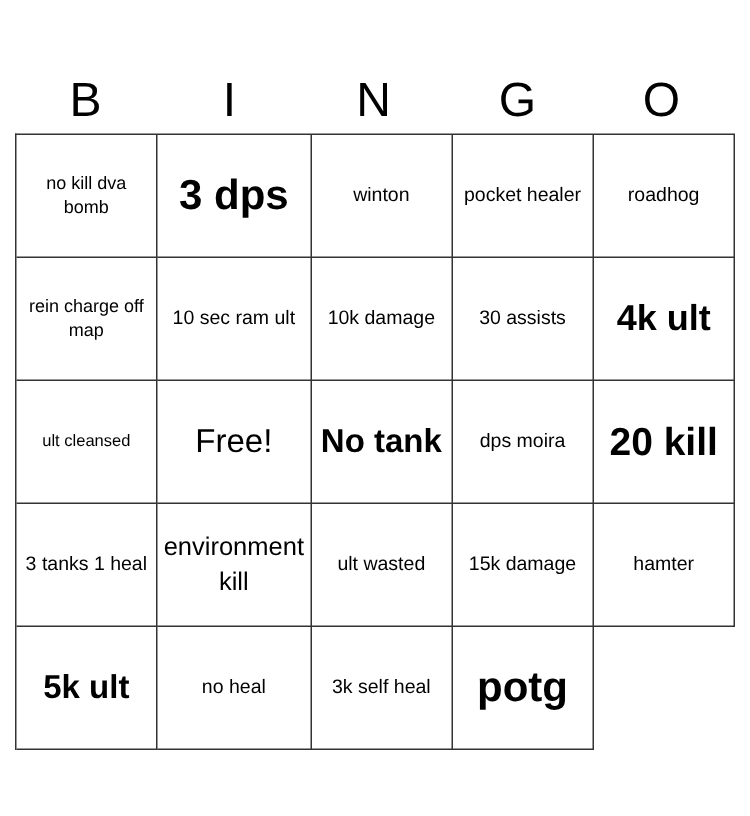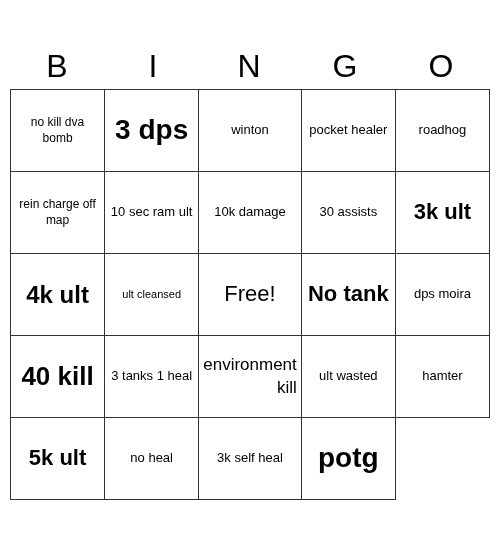--- a/index.html
+++ b/index.html
@@ -67,21 +67,20 @@
       font-weight: bold;
     }
 
     .bingo-cell.free {
       font-size: 22px;
       font-weight: normal;
     }
 
     .bingo-cell.small {
       font-size: 11px;
-      text-align: right;
     }
   </style>
 </head>
 <body>
 
 <div class="bingo-container">
   <div class="bingo-header">
   <div class="bingo-header-cell">B</div>
       <div class="bingo-header-cell">I</div>
       <div class="bingo-header-cell">N</div>
@@ -91,29 +90,29 @@
   <div class="bingo-grid">
   <div class="bingo-cell" style="font-size: 12px;">no kill dva bomb</div>
       <div class="bingo-cell large" style="font-size: 28px; font-weight: bold;">3 dps</div>
       <div class="bingo-cell">winton</div>
       <div class="bingo-cell">pocket healer</div>
       <div class="bingo-cell">roadhog</div>
       <div class="bingo-cell" style="font-size: 12px;">rein charge off map</div>
       <div class="bingo-cell">10 sec ram ult</div>
       <div class="bingo-cell">10k damage</div>
       <div class="bingo-cell">30 assists</div>
-      <div class="bingo-cell medium" style="font-size: 22px; font-weight: bold;">3k ult</div>
       <div class="bingo-cell large" style="font-size: 24px; font-weight: bold;">4k ult</div>
       <div class="bingo-cell small" style="font-size: 11px;">ult cleansed</div>
       <div class="bingo-cell free">Free!</div>
       <div class="bingo-cell medium" style="font-size: 22px; font-weight: bold;">No tank</div>
       <div class="bingo-cell">dps moira</div>
-      <div class="bingo-cell medium" style="font-size: 26px; font-weight: bold;">40 kill</div>
+      <div class="bingo-cell medium" style="font-size: 26px; font-weight: bold;">20 kill</div>
       <div class="bingo-cell">3 tanks 1 heal</div>
       <div class="bingo-cell small" style="font-size: 17px;">environment kill</div>
       <div class="bingo-cell">ult wasted</div>
+      <div class="bingo-cell">15k damage</div>
       <div class="bingo-cell">hamter</div>
       <div class="bingo-cell medium" style="font-size: 22px; font-weight: bold;">5k ult</div>
       <div class="bingo-cell">no heal</div>
       <div class="bingo-cell">3k self heal</div>
       <div class="bingo-cell large" style="font-size: 28px; font-weight: bold;">potg</div>
     </div>
 </div>
 
 </body></html>

